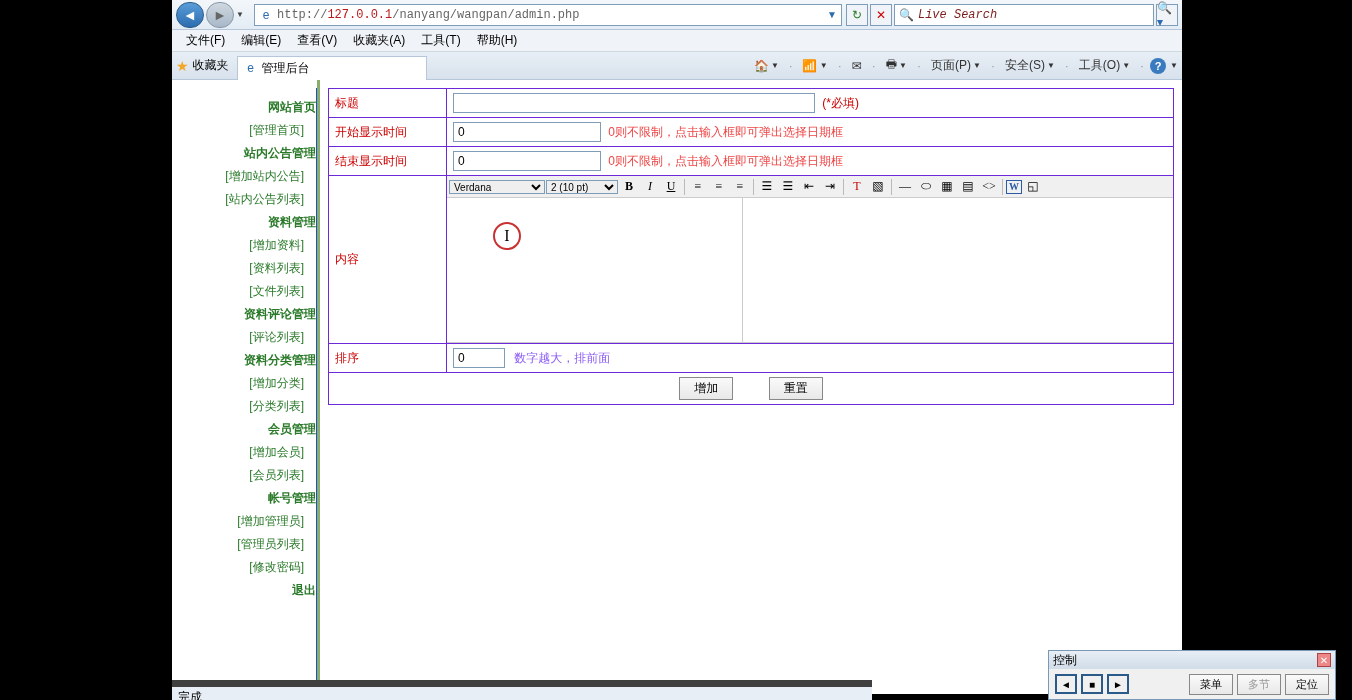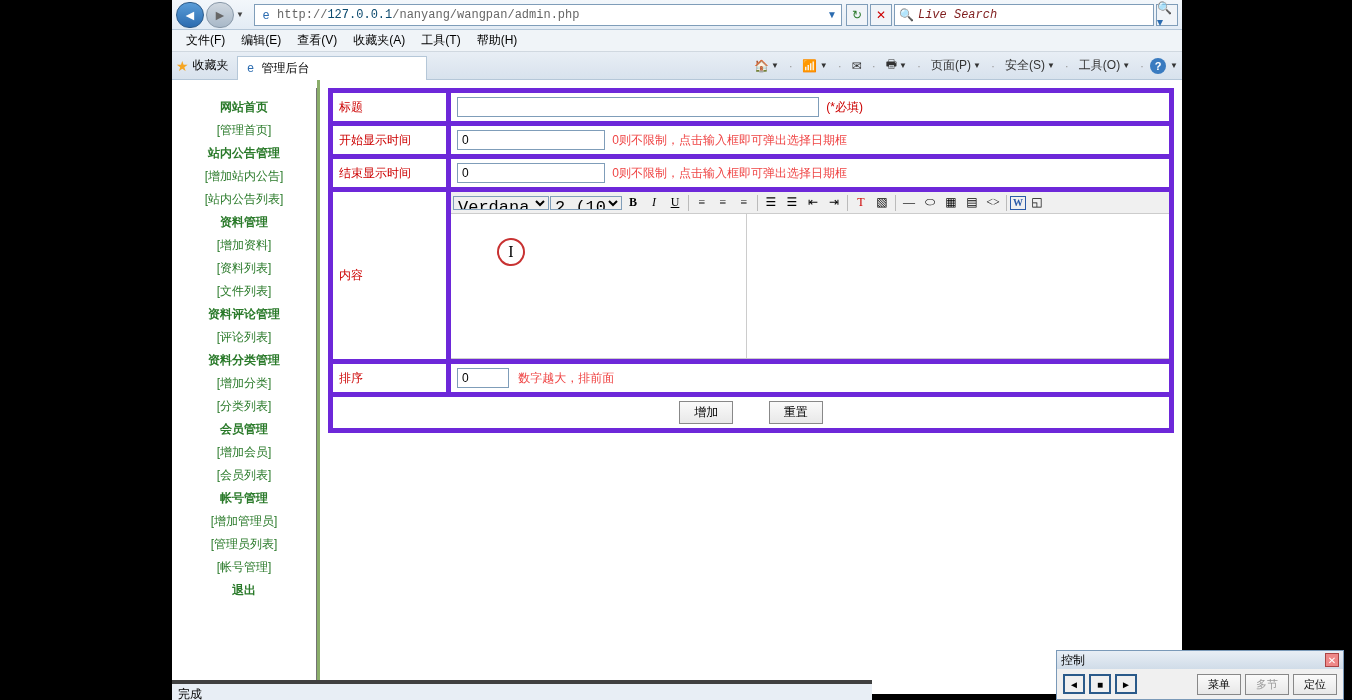--- a/index.html
+++ b/index.html
@@ -7,21 +7,21 @@
 .browser { position: absolute; left: 172px; top: 0; width: 1010px; height: 694px; background: #fff; }
 
 
 .navbar { height: 30px; background: linear-gradient(#f3f7fb, #e3ecf5); border-bottom: 1px solid #b5c7d8; display: flex; align-items: center; padding: 0 4px; }
 .nav-btn { width: 28px; height: 26px; border-radius: 13px; background: linear-gradient(#5a9dd8, #2c6cb0); border: 1px solid #2a5a8a; margin-right: 2px; display: flex; align-items: center; justify-content: center; color: #fff; font-size: 14px; }
 .nav-btn.fwd { background: linear-gradient(#d0d8e0, #a8b8c8); border-color: #8898a8; color: #666; }
 .nav-drop { width: 12px; font-size: 8px; color: #444; margin-right: 6px; }
 .addr-bar { flex: 1; height: 22px; border: 1px solid #7f9db9; background: #fff; display: flex; align-items: center; padding: 0 4px; margin-right: 4px; }
 .ie-icon { width: 14px; height: 14px; margin-right: 4px; display: inline-flex; align-items: center; justify-content: center; color: #2c6cb0; font-size: 12px; }
 .addr-text { flex: 1; font-family: "Courier New", monospace; font-size: 12px; color: #666; }
-.addr-text b { color: #0c4a6e; font-weight: normal; }
+.addr-text b { color: #b91c1c; font-weight: normal; }
 .addr-drop { color: #2c6cb0; font-size: 10px; margin-left: 4px; }
 .refresh-btn, .stop-btn { width: 22px; height: 22px; border: 1px solid #7f9db9; background: #f0f4f8; margin-right: 2px; display: flex; align-items: center; justify-content: center; font-size: 12px; }
 .stop-btn { color: #c00; }
 .refresh-btn { color: #2a7a2a; }
 .search-bar { width: 260px; height: 22px; border: 1px solid #7f9db9; background: #fff; display: flex; align-items: center; padding: 0 4px; }
 .search-icon { color: #888; margin-right: 4px; font-size: 12px; }
 .search-text { flex: 1; color: #7f1d1d; font-style: italic; font-family: "Courier New", monospace; }
 .search-go { width: 22px; height: 22px; border: 1px solid #7f9db9; background: #f0f4f8; margin-left: 2px; display: flex; align-items: center; justify-content: center; color: #2c6cb0; font-size: 12px; }
 
 
@@ -35,62 +35,62 @@
 .tab { height: 24px; background: #fff; border: 1px solid #b5c7d8; border-bottom: none; padding: 0 24px 0 6px; display: flex; align-items: center; margin-top: 4px; width: 190px; }
 .tabbar-right { margin-left: auto; display: flex; align-items: center; gap: 4px; }
 .tb-btn { padding: 2px 4px; display: flex; align-items: center; gap: 2px; color: #333; }
 .tb-sep { color: #999; margin: 0 2px; }
 .tb-drop { font-size: 8px; color: #333; }
 .help-icon { width: 16px; height: 16px; border-radius: 8px; background: #3a7bc0; color: #fff; display: flex; align-items: center; justify-content: center; font-size: 11px; font-weight: bold; }
 
 
 .content { display: flex; height: 612px; background: #f4f8f0; }
 .sidebar { width: 148px; background: #fff; border-right: 1px solid #999; padding: 8px 0; text-align: center; }
-.sidebar-inner { border-right: 3px solid #737373; min-height: 596px; padding-top: 8px; }
+.sidebar-inner { border-right: 3px solid #1d4ed8; min-height: 596px; padding-top: 8px; text-align: right; }
 .side-cat { color: #2a7a2a; font-weight: bold; padding: 3px 0; }
 .side-link { color: #2a7a2a; padding: 3px 12px; }
 .main { flex: 1; background: #fff; padding: 8px; border-left: 3px solid #8aad6a; margin-left: -3px; overflow: auto; }
 
 .form-table { width: 100%; border-collapse: collapse; }
-.form-table td { border: 5px solid #6d28d9; padding: 4px 6px; vertical-align: middle; }
+.form-table td { border: 1px solid #6d28d9; padding: 4px 6px; vertical-align: middle; }
 .form-table td.label { width: 118px; color: #c00; }
 .form-table td.content-cell { height: 168px; vertical-align: top; }
 .text-input { border: 1px solid #7f9db9; height: 20px; padding: 0 4px; font-size: 12px; }
 .wide-input { width: 362px; }
 .short-input { width: 148px; }
 .tiny-input { width: 52px; }
 .req-note { color: #c00; margin-left: 4px; }
 .hint { color: #ef4444; margin-left: 4px; }
-.sort-hint { color: #ef4444; margin-left: 6px; }
+.sort-hint { color: #8b5cf6; margin-left: 6px; }
 .cbx { width: 14px; height: 14px; border: 1px solid #7f9db9; }
 
 
 .editor-wrap { border-bottom: 1px solid #ccc; }
 .editor-toolbar { height: 22px; background: #f0f0f0; display: flex; align-items: center; padding: 0 2px; gap: 1px; border-bottom: 1px solid #ccc; }
-.ed-select { height: 14px; border: 1px solid #7f9db9; font-size: 17px; font-family: Liberation Mono, monospace; }
+.ed-select { height: 14px; border: 1px solid #7f9db9; font-size: 10px; font-family: Liberation Sans, sans-serif; }
 .ed-font { width: 96px; }
 .ed-size { width: 72px; }
 .ed-btn { width: 20px; height: 18px; display: flex; align-items: center; justify-content: center; font-size: 12px; cursor: default; font-family: "Times New Roman", serif; }
 .ed-sep { width: 1px; height: 16px; background: #bbb; margin: 0 2px; }
 .editor-body { height: 144px; background: #fff; border-right: 1px solid #ccc; width: 296px; position: relative; }
 .cursor-mark { position: absolute; left: 46px; top: 24px; width: 28px; height: 28px; border: 2px solid #c83232; border-radius: 14px; display: flex; align-items: center; justify-content: center; font-family: serif; font-size: 16px; color: #000; }
 
 .btn-row td { text-align: center; padding: 4px; }
 .form-btn { padding: 2px 14px; border: 1px solid #888; background: linear-gradient(#fafafa, #e8e8e8); font-size: 12px; margin: 0 16px; }
 
 
-.control-panel { position: absolute; right: 8px; bottom: 0; width: 288px; background: #f0f0f0; border: 1px solid #7a99b8; }
+.control-panel { position: absolute; right: 16px; bottom: 0; width: 288px; background: #f0f0f0; border: 1px solid #7a99b8; }
 .cp-title { height: 18px; background: linear-gradient(#e8eef5, #d0dce8); display: flex; align-items: center; padding: 0 4px; font-size: 12px; }
 .cp-close { margin-left: auto; width: 14px; height: 14px; background: #e88; border: 1px solid #a44; color: #fff; font-size: 10px; display: flex; align-items: center; justify-content: center; }
 .cp-body { height: 30px; display: flex; align-items: center; padding: 0 6px; gap: 4px; }
 .cp-sq { width: 22px; height: 20px; border: 2px solid #2a5a8a; display: flex; align-items: center; justify-content: center; font-size: 10px; }
 .cp-btn { padding: 2px 10px; border: 1px solid #888; background: linear-gradient(#fafafa, #e8e8e8); font-size: 11px; }
 .cp-btn.disabled { color: #999; }
 
-.statusbar { position: absolute; left: 172px; bottom: 0; height: 20px; width: 700px; background: #e8eef5; border-top: 4px solid #404040; padding: 2px 6px; font-size: 12px; }
+.statusbar { position: absolute; left: 172px; bottom: 0; height: 20px; width: 700px; background: #e8eef5; border-top: 7px solid #404040; padding: 2px 6px; font-size: 12px; }
 </style>
 </head>
 <body>
 
 <div class="browser">
 
   <div class="navbar">
     <div class="nav-btn">◄</div>
     <div class="nav-btn fwd">►</div>
     <div class="nav-drop">▼</div>
@@ -169,21 +169,21 @@
           <div class="side-link">[评论列表]</div>
           <div class="side-cat">资料分类管理</div>
           <div class="side-link">[增加分类]</div>
           <div class="side-link">[分类列表]</div>
           <div class="side-cat">会员管理</div>
           <div class="side-link">[增加会员]</div>
           <div class="side-link">[会员列表]</div>
           <div class="side-cat">帐号管理</div>
           <div class="side-link">[增加管理员]</div>
           <div class="side-link">[管理员列表]</div>
-          <div class="side-link">[帐号管理]</div>
+          <div class="side-link">[修改密码]</div>
           <div class="side-cat">退出</div>
         </div>
     </div>
     <div class="main">
       <table class="form-table">
         <tbody>
             <tr>
           <td class="label">标题</td>
           <td>
             <input type="text" class="text-input wide-input" value="" style="">

